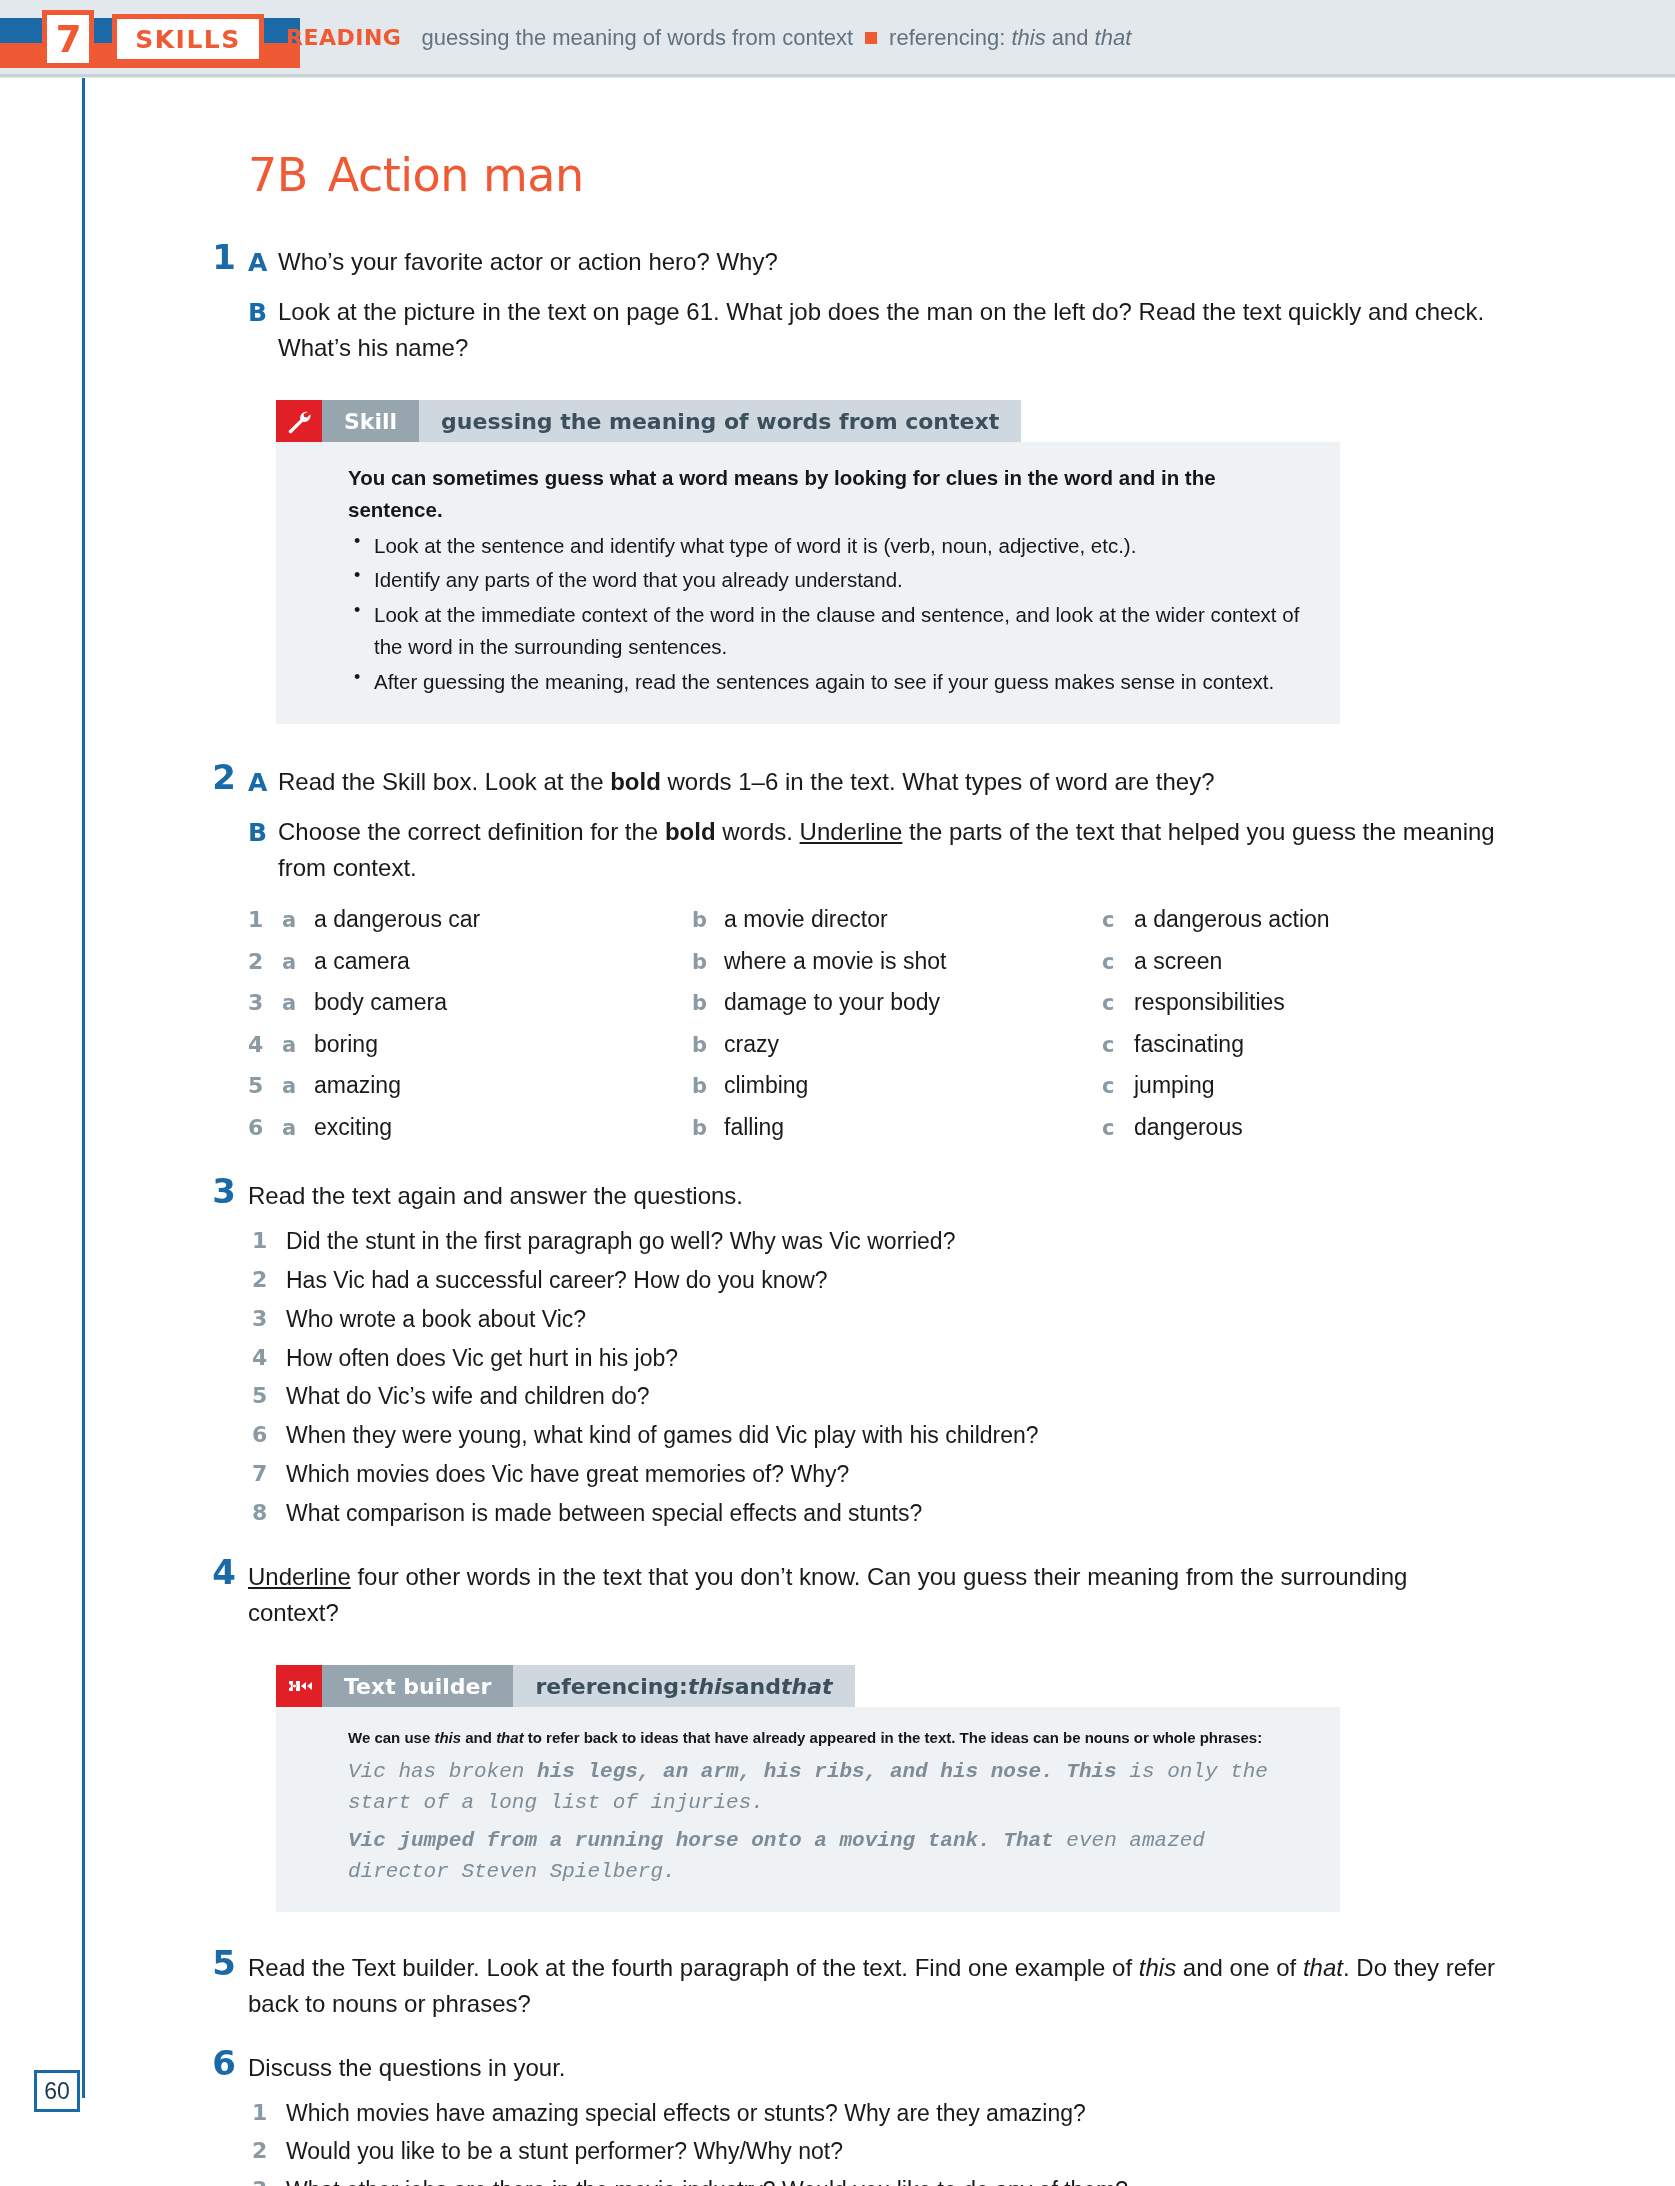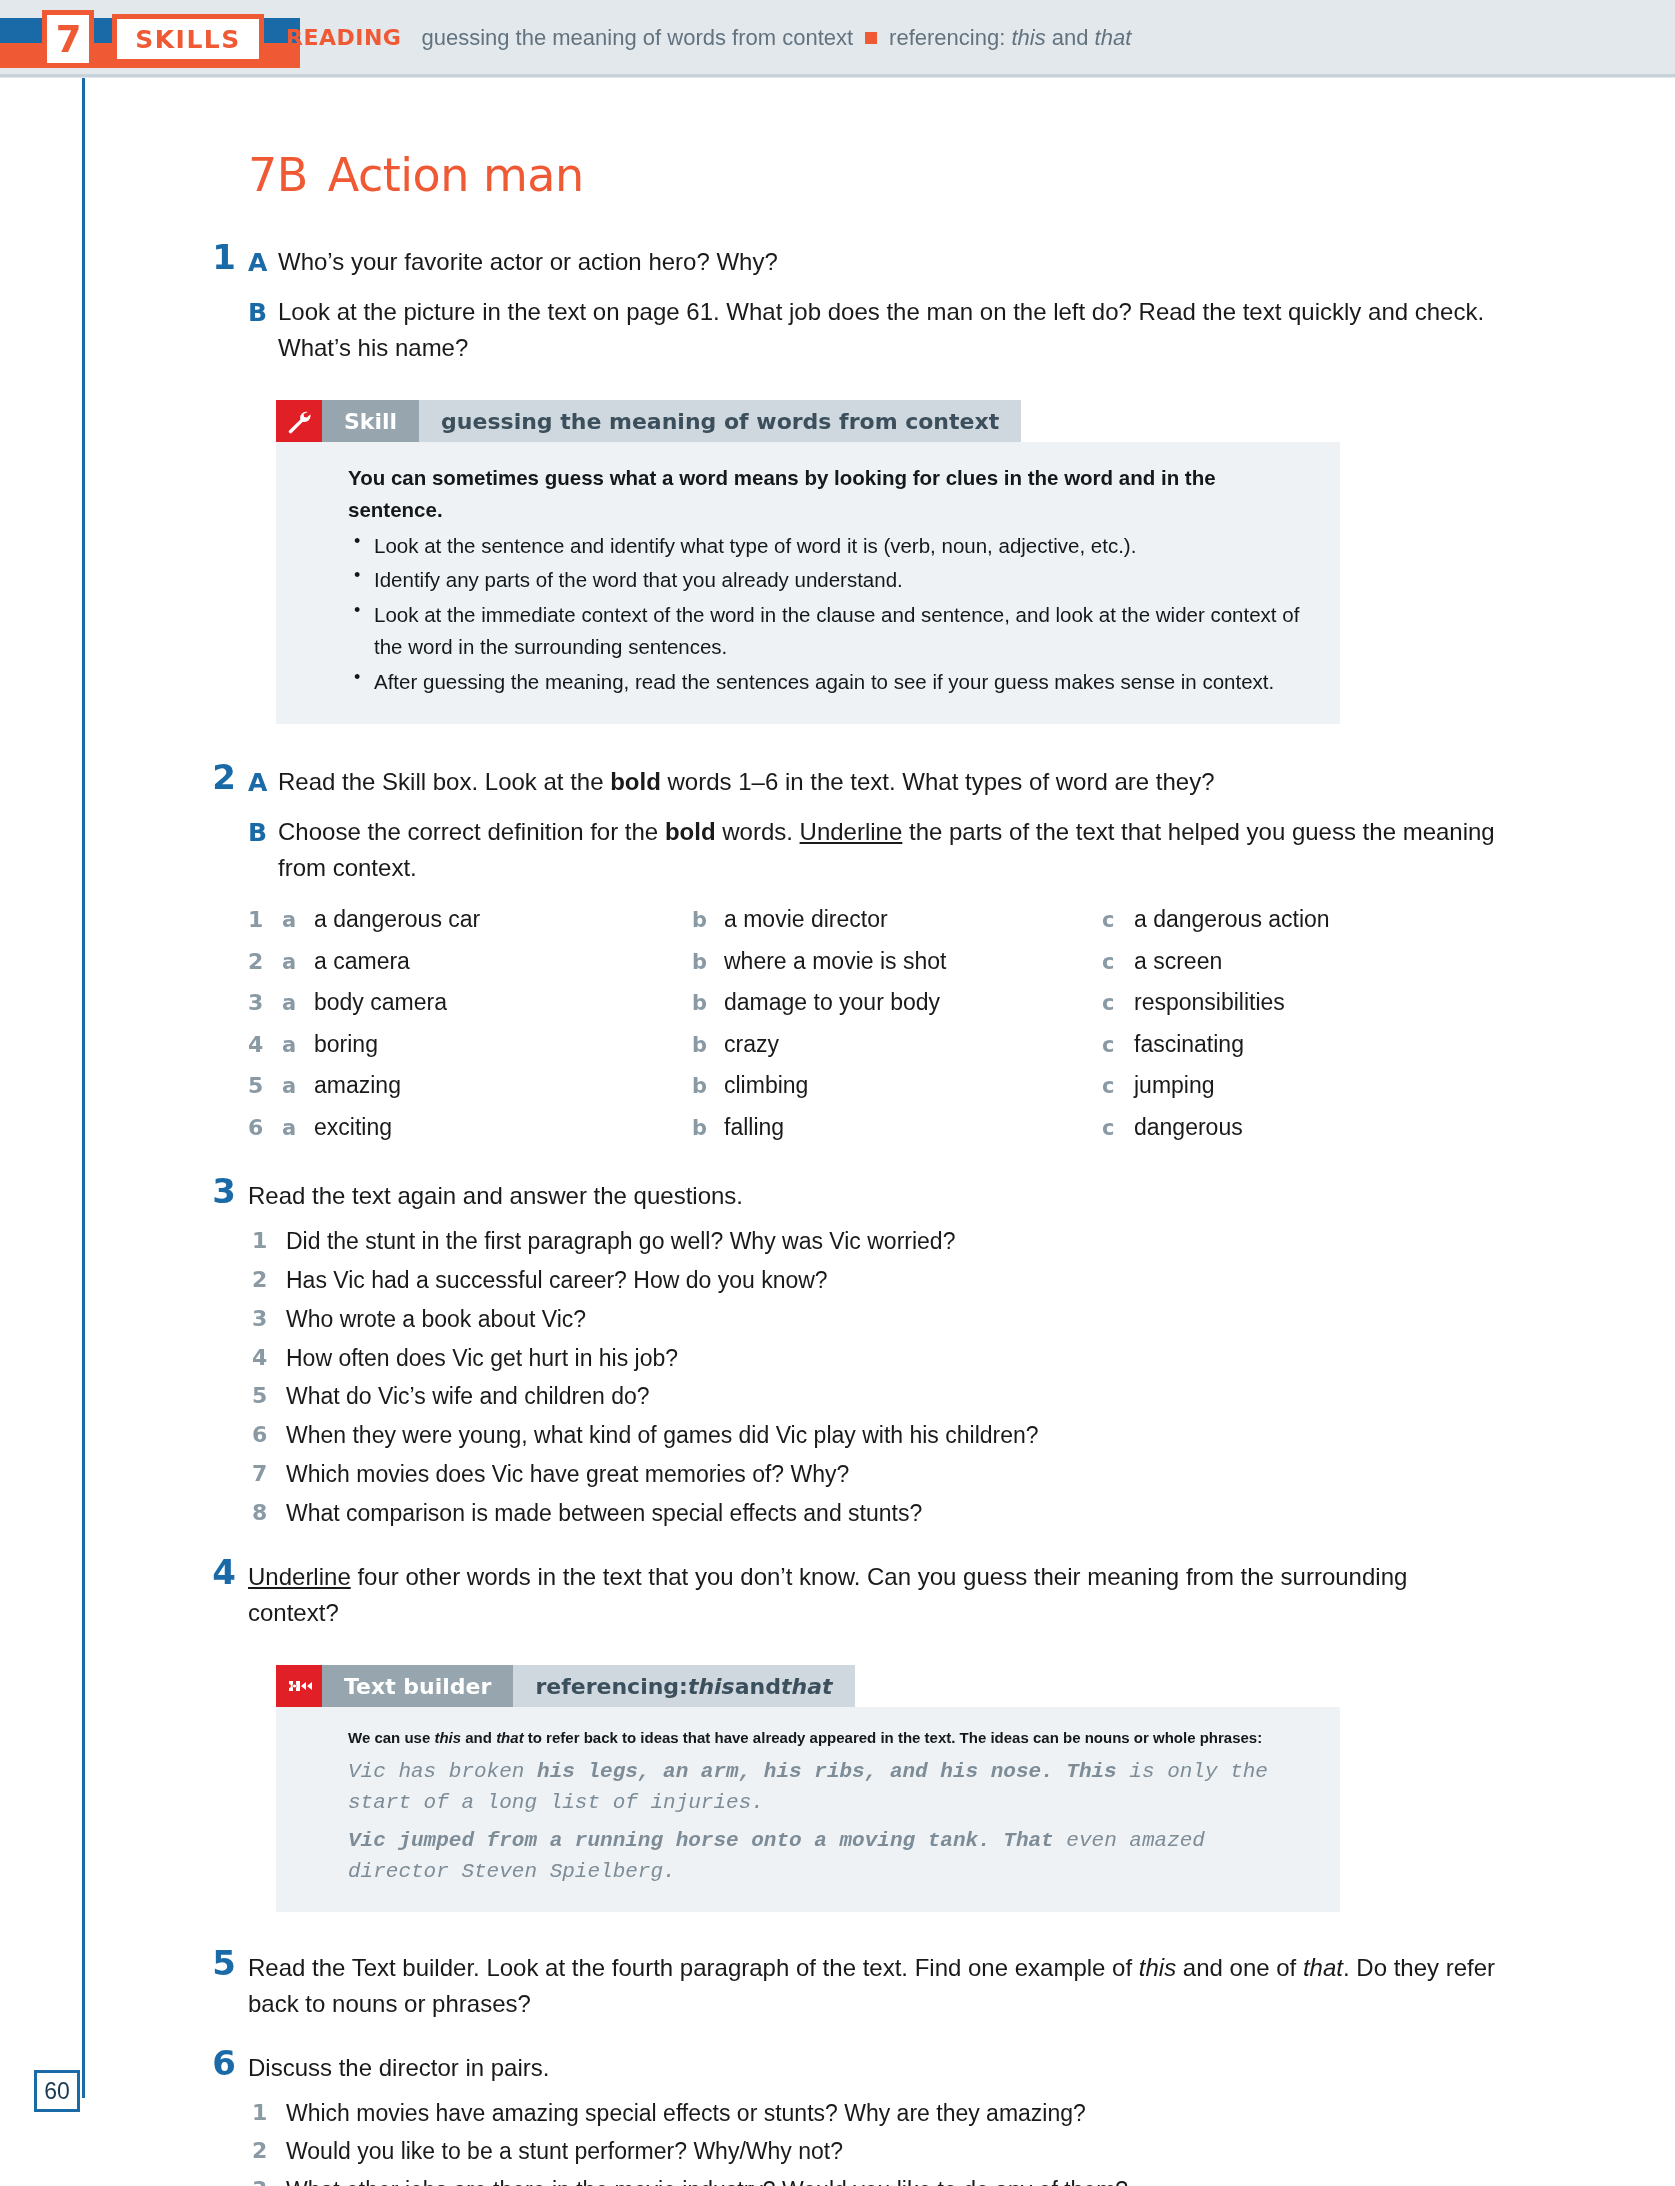--- a/index.html
+++ b/index.html
@@ -494,21 +494,21 @@
   <div class="ex" style="margin-top:38px;">
     <div class="ex-num">5</div>
     <div class="ex-body">
       <p class="plain"><span>Read the Text builder. Look at the fourth paragraph of the text. Find one example of </span><i>this</i><span> and one of </span><i>that</i><span>. Do they refer back to nouns or phrases?</span></p>
     </div>
   </div>
 
   <div class="ex" style="margin-top:28px;">
     <div class="ex-num">6</div>
     <div class="ex-body">
-      <p class="plain">Discuss the director in pairs.</p>
+      <p class="plain">Discuss the questions in your.</p>
       <ul class="qlist">
         <li><span class="qn">1</span><span>Which movies have amazing special effects or stunts? Why are they amazing?</span></li>
         <li><span class="qn">2</span><span>Would you like to be a stunt performer? Why/Why not?</span></li>
         <li><span class="qn">3</span><span>What other jobs are there in the movie industry? Would you like to do any of them?</span></li>
       </ul>
     </div>
   </div>
 
 </div>
 

